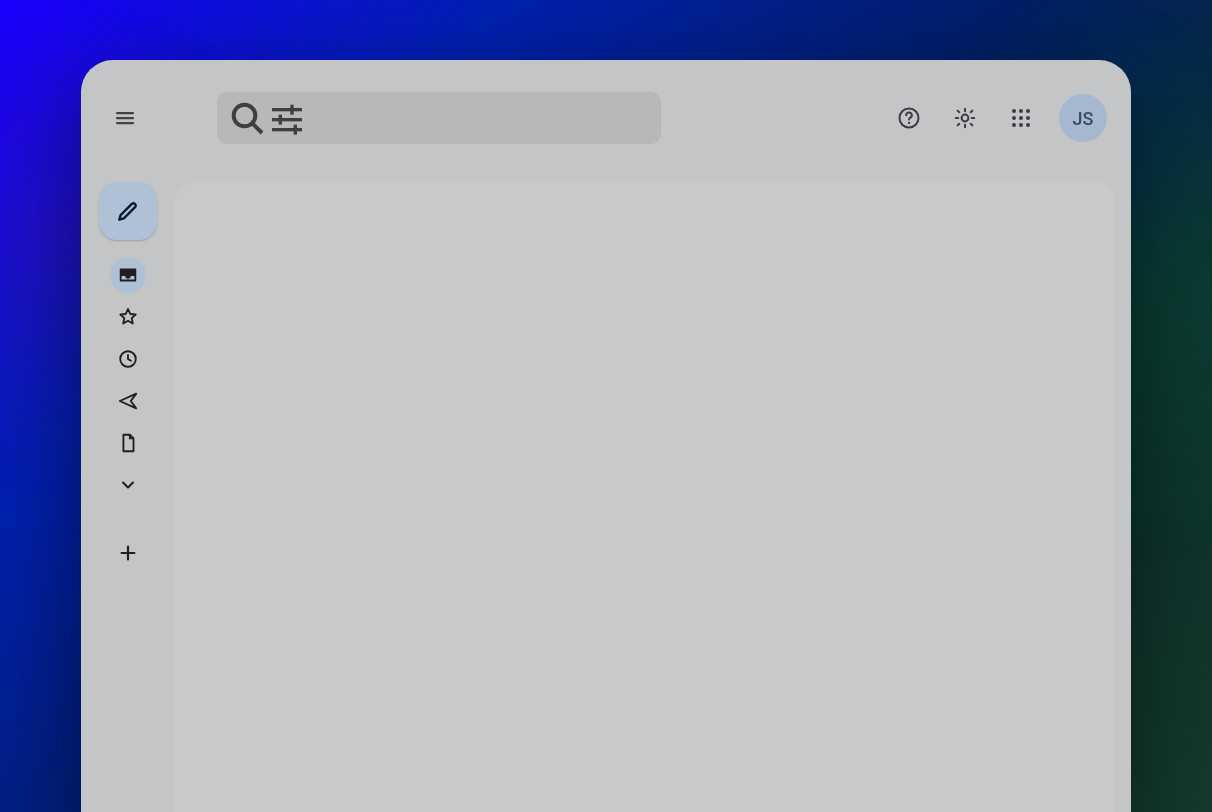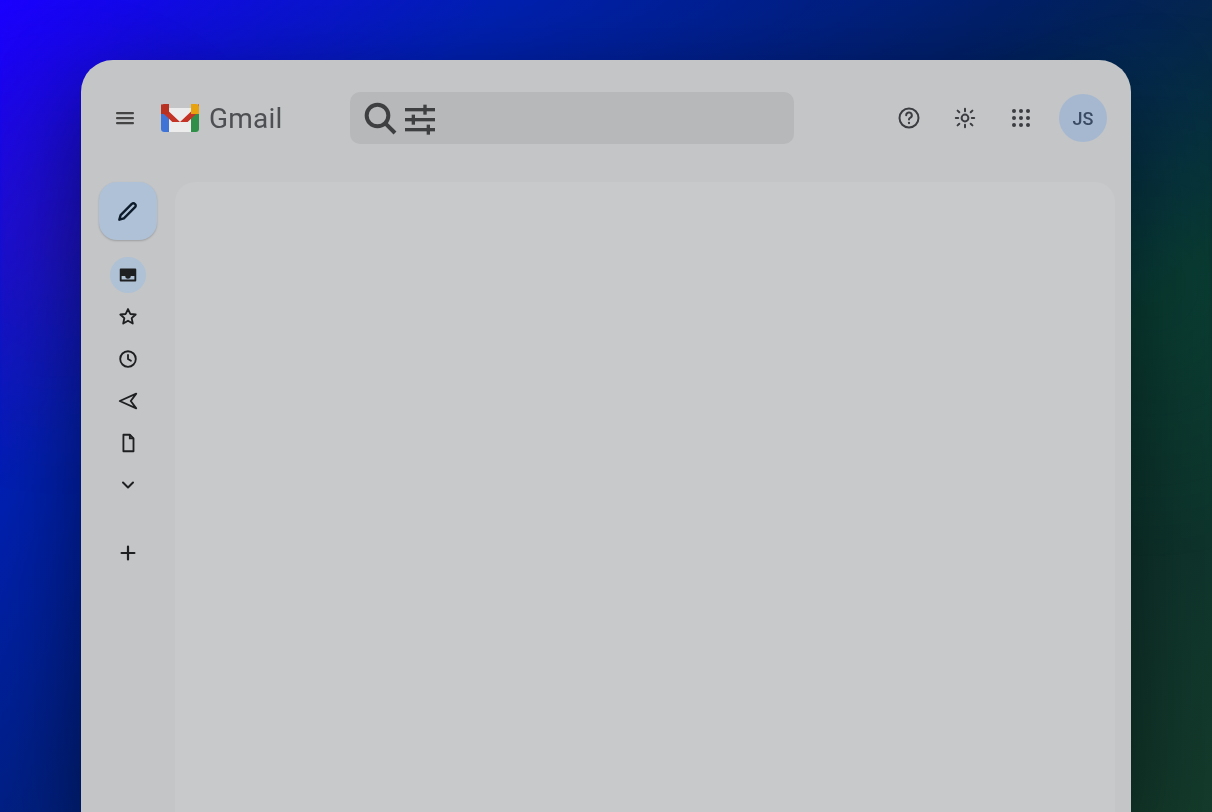--- a/index.html
+++ b/index.html
@@ -141,31 +141,20 @@
   <div class="header">
 
     <div class="icon-btn">
       <svg viewBox="0 0 24 24" fill="currentColor">
         <rect x="3" y="6" width="18" height="2.2" rx="1"></rect>
         <rect x="3" y="11" width="18" height="2.2" rx="1"></rect>
         <rect x="3" y="16" width="18" height="2.2" rx="1"></rect>
       </svg>
     </div>
 
-    <div class="logo-wrap">
-      <span class="gmail-m">
-        <span class="env-back"></span>
-        <span class="bar l"></span>
-          <span class="bar r"></span>
-        <span class="v"></span>
-        <span class="corner l"></span>
-          <span class="corner r"></span>
-      </span>
-      <span class="product-name">Gmail</span>
-    </div>
 
     <div class="search">
       <div class="s-icon">
         <svg viewBox="0 0 24 24" fill="none" stroke="currentColor" stroke-width="2.4">
           <circle cx="10.5" cy="10.5" r="6.5"></circle>
             <line x1="15.5" y1="15.5" x2="21" y2="21"></line>
         </svg>
       </div>
       <div class="tune-icon">
         <svg viewBox="0 0 24 24" fill="currentColor">

